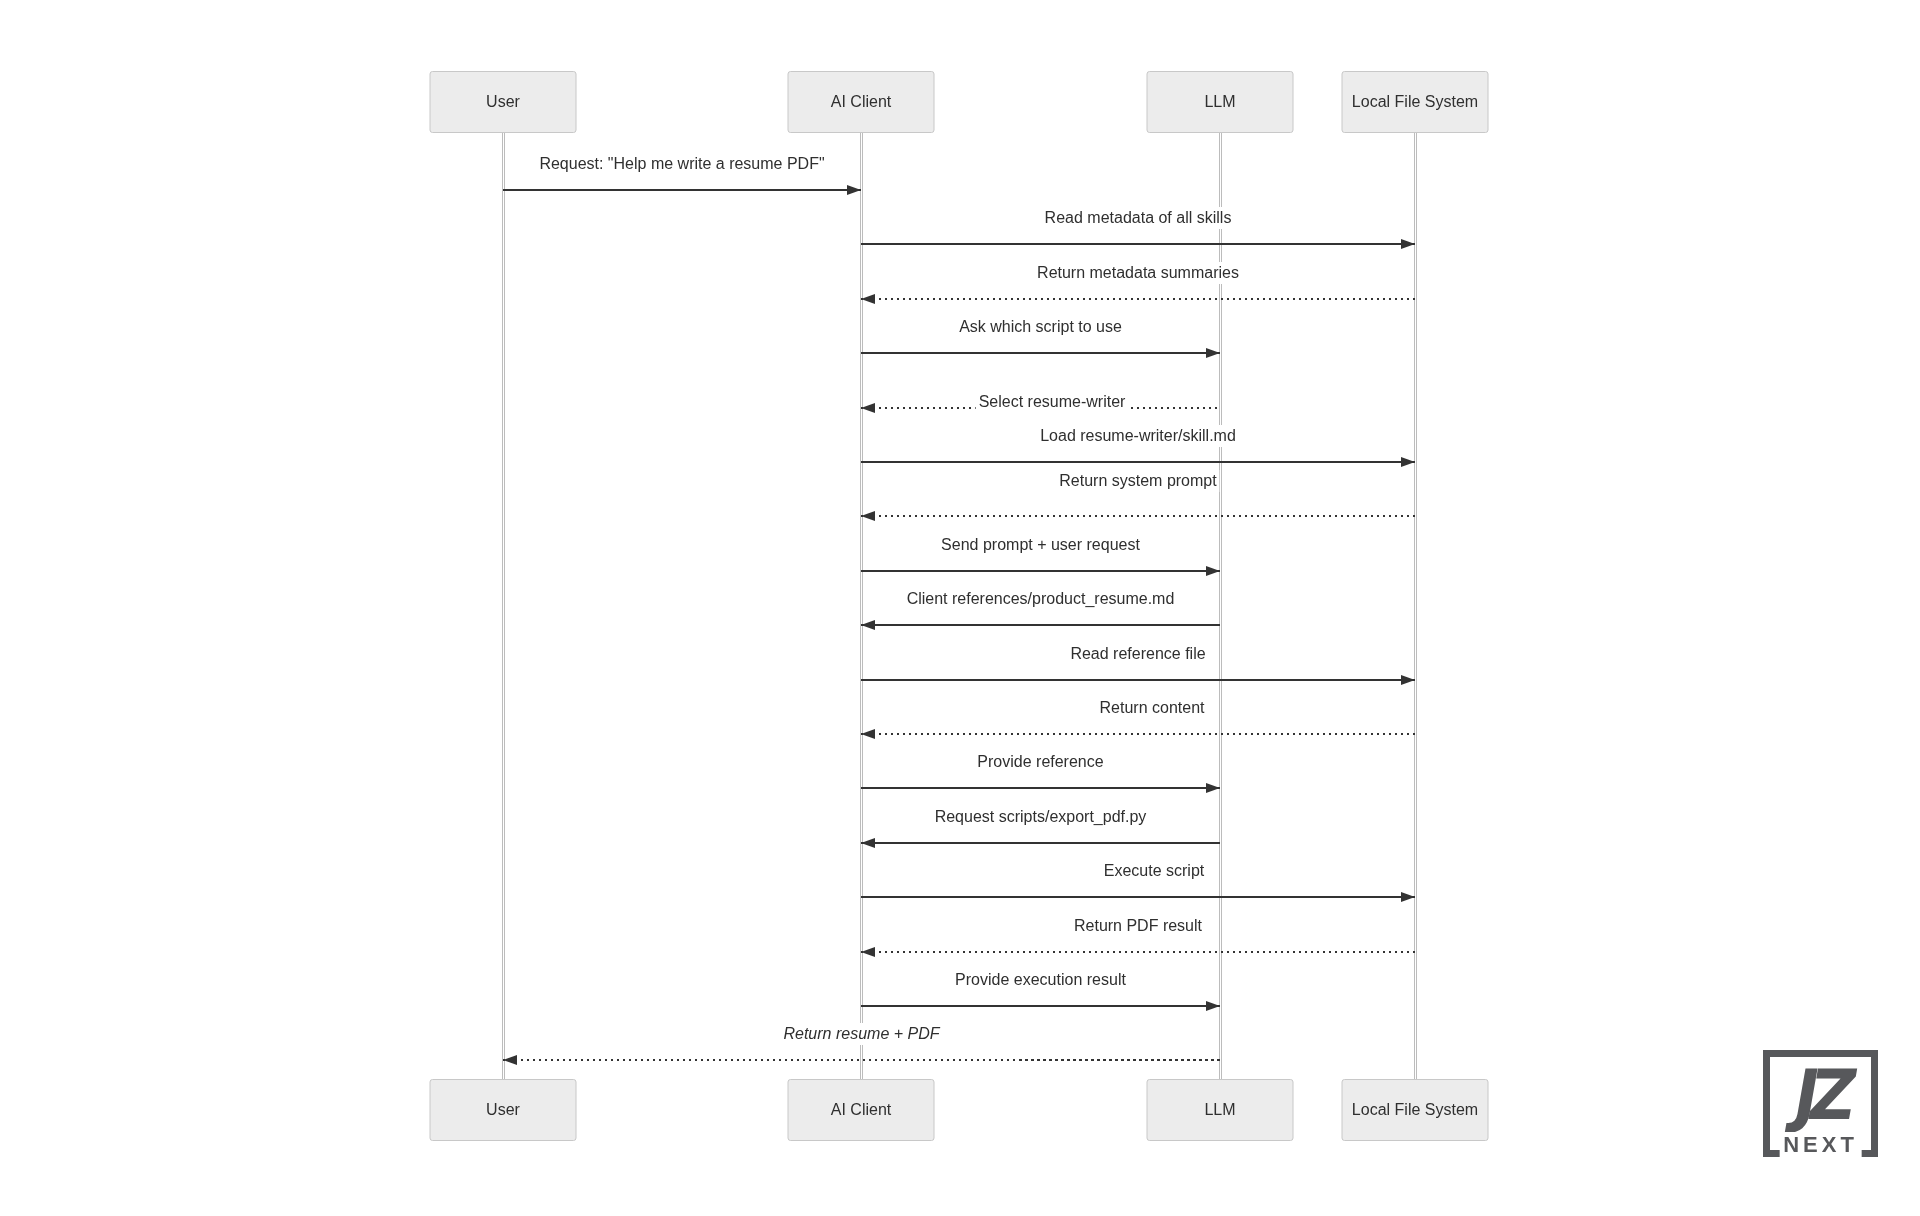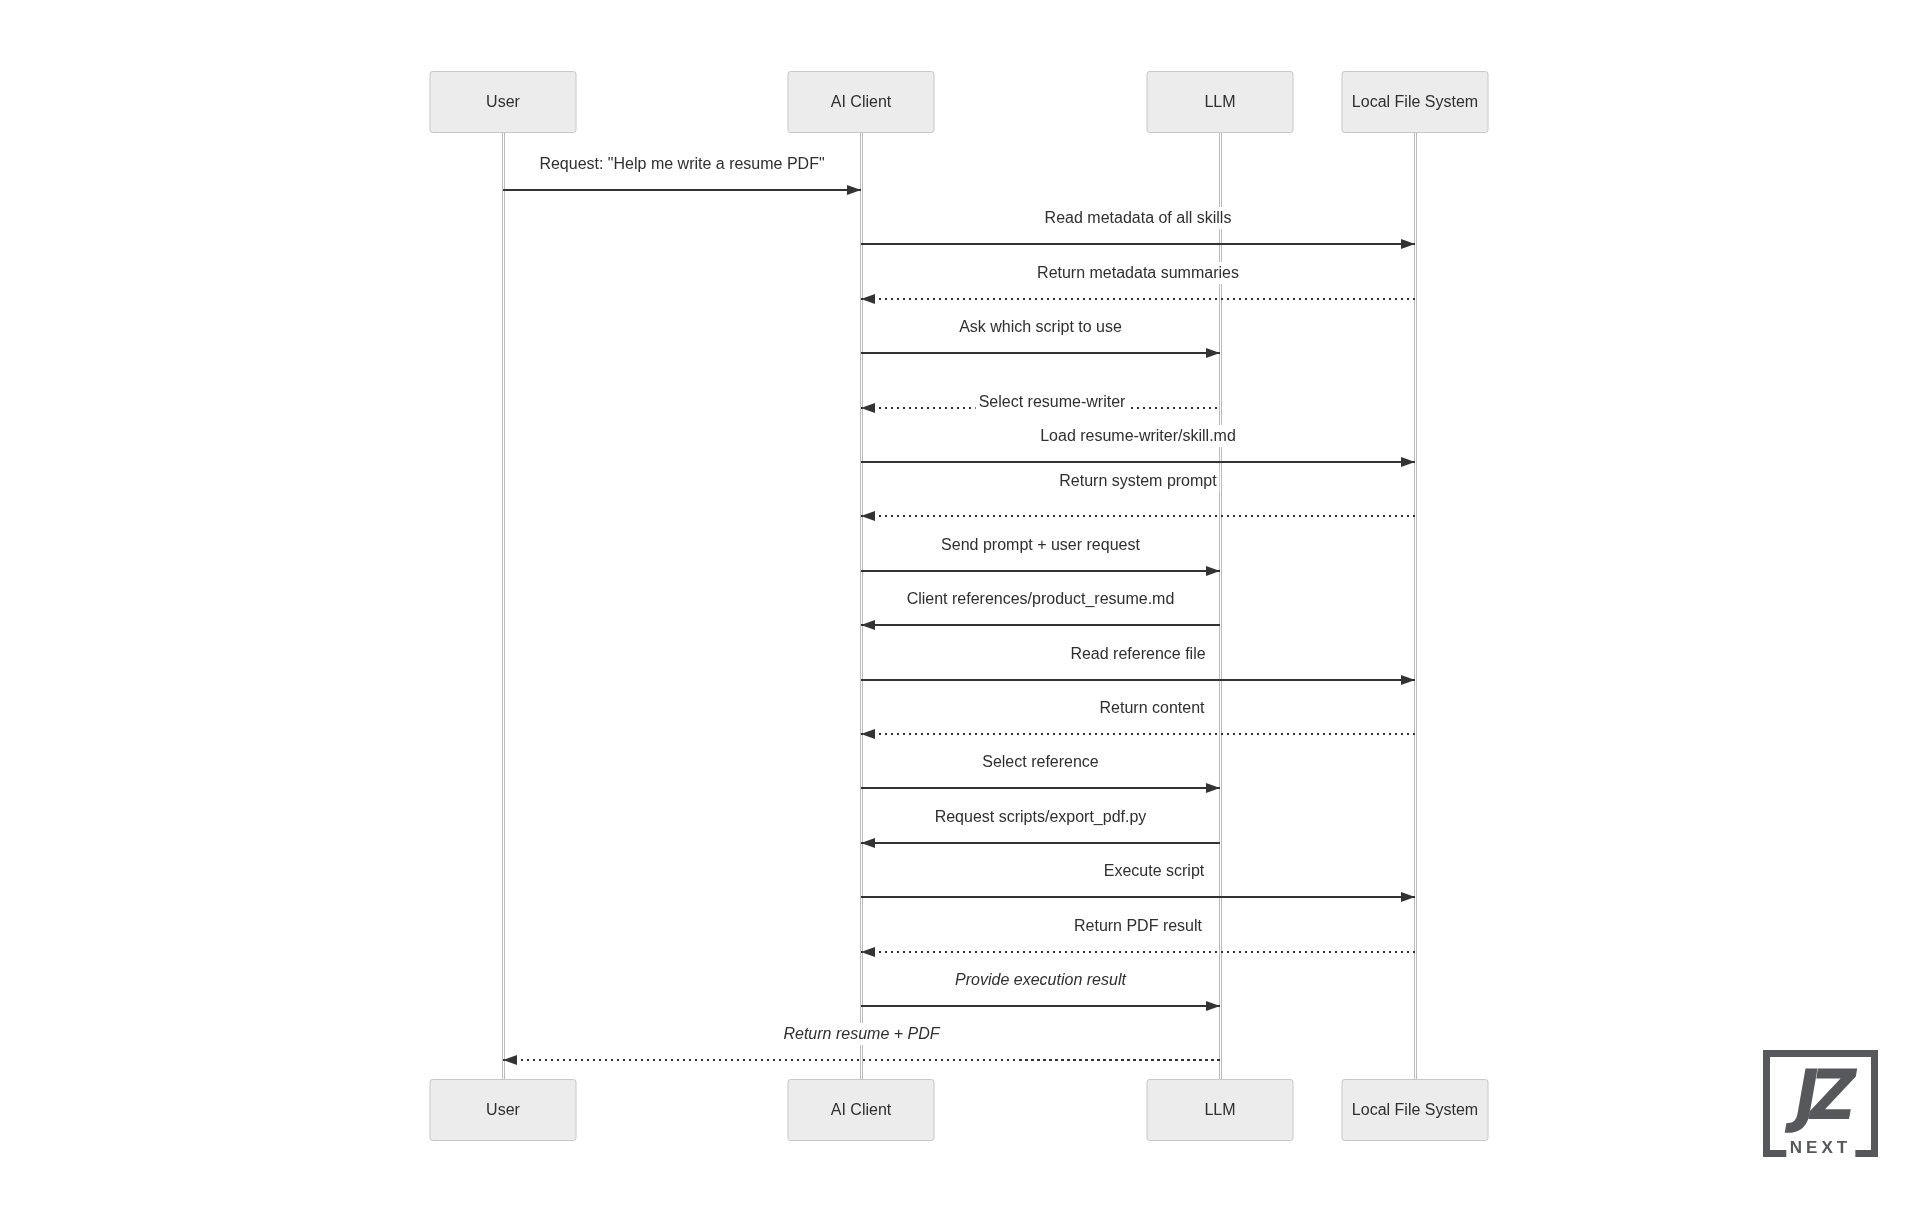--- a/index.html
+++ b/index.html
@@ -79,21 +79,21 @@
     letter-spacing: -9px;
     color: #57585b;
   }
   .logo-next {
     position: absolute;
     left: 50%; bottom: -8px;
     transform: translateX(-50%);
     background: #ffffff;
     padding: 0 4px;
     font-weight: bold;
-    font-size: 17px;
+    font-size: 22px;
     letter-spacing: 4px;
     color: #57585b;
     white-space: nowrap;
   }
 </style>
 </head>
 <body>
 
 <div id="diagram">
   <div class="logo">
@@ -156,29 +156,29 @@
     <div class="arrowhead left" style="left: 861px; top: 620px;"></div>
     <div class="msg-label" style="left: 1040.5px; top: 588px;">Client references/product_resume.md</div>
     <div class="msg-line solid" style="left: 861px; top: 679px; width: 554px;"></div>
     <div class="arrowhead right" style="left: 1401px; top: 675px;"></div>
     <div class="msg-label" style="left: 1138px; top: 643px;">Read reference file</div>
     <div class="msg-line dotted" style="left: 861px; top: 733px; width: 554px;"></div>
     <div class="arrowhead left" style="left: 861px; top: 729px;"></div>
     <div class="msg-label" style="left: 1138px; top: 697px; margin-left: 14px;">Return content</div>
     <div class="msg-line solid" style="left: 861px; top: 787px; width: 359px;"></div>
     <div class="arrowhead right" style="left: 1206px; top: 783px;"></div>
-    <div class="msg-label" style="left: 1040.5px; top: 751px;">Select reference</div>
+    <div class="msg-label" style="left: 1040.5px; top: 751px;">Provide reference</div>
     <div class="msg-line solid" style="left: 861px; top: 842px; width: 359px;"></div>
     <div class="arrowhead left" style="left: 861px; top: 838px;"></div>
     <div class="msg-label" style="left: 1040.5px; top: 806px;">Request scripts/export_pdf.py</div>
     <div class="msg-line solid" style="left: 861px; top: 896px; width: 554px;"></div>
     <div class="arrowhead right" style="left: 1401px; top: 892px;"></div>
     <div class="msg-label" style="left: 1138px; top: 860px; margin-left: 16px;">Execute script</div>
     <div class="msg-line dotted" style="left: 861px; top: 951px; width: 554px;"></div>
     <div class="arrowhead left" style="left: 861px; top: 947px;"></div>
     <div class="msg-label" style="left: 1138px; top: 915px;">Return PDF result</div>
     <div class="msg-line solid" style="left: 861px; top: 1005px; width: 359px;"></div>
     <div class="arrowhead right" style="left: 1206px; top: 1001px;"></div>
-    <div class="msg-label" style="left: 1040.5px; top: 969px; font-style: italic;">Provide execution result</div>
+    <div class="msg-label" style="left: 1040.5px; top: 969px;">Provide execution result</div>
     <div class="msg-line dotted" style="left: 503px; top: 1059px; width: 717px;"></div>
     <div class="arrowhead left" style="left: 503px; top: 1055px;"></div>
     <div class="msg-label" style="left: 861.5px; top: 1023px; font-style: italic;">Return resume + PDF</div>
   </div>
 
 </body></html>

